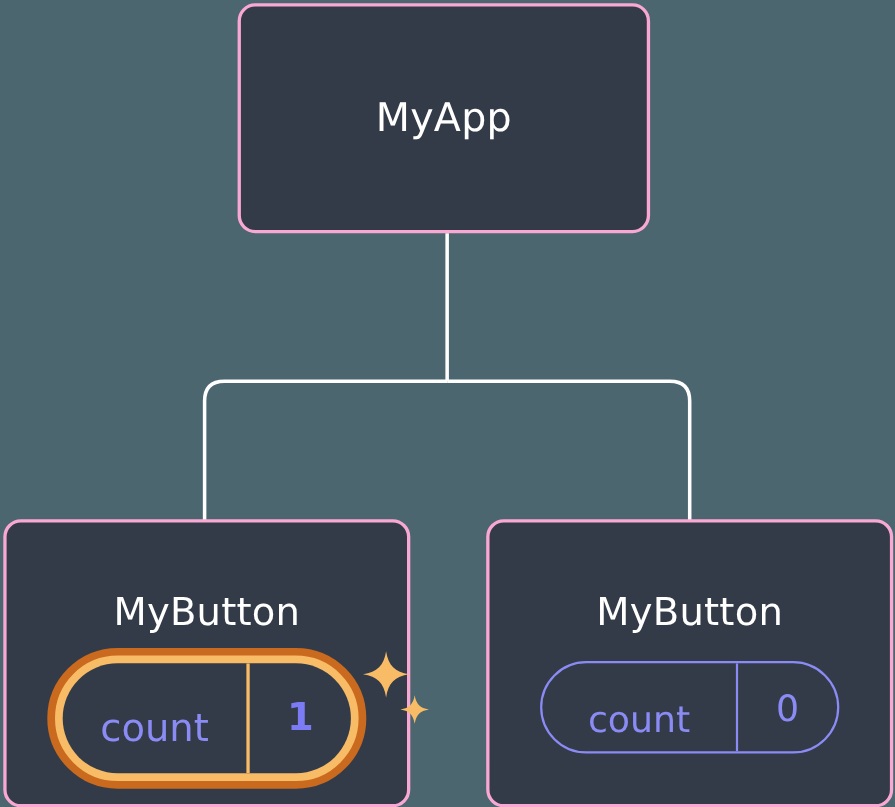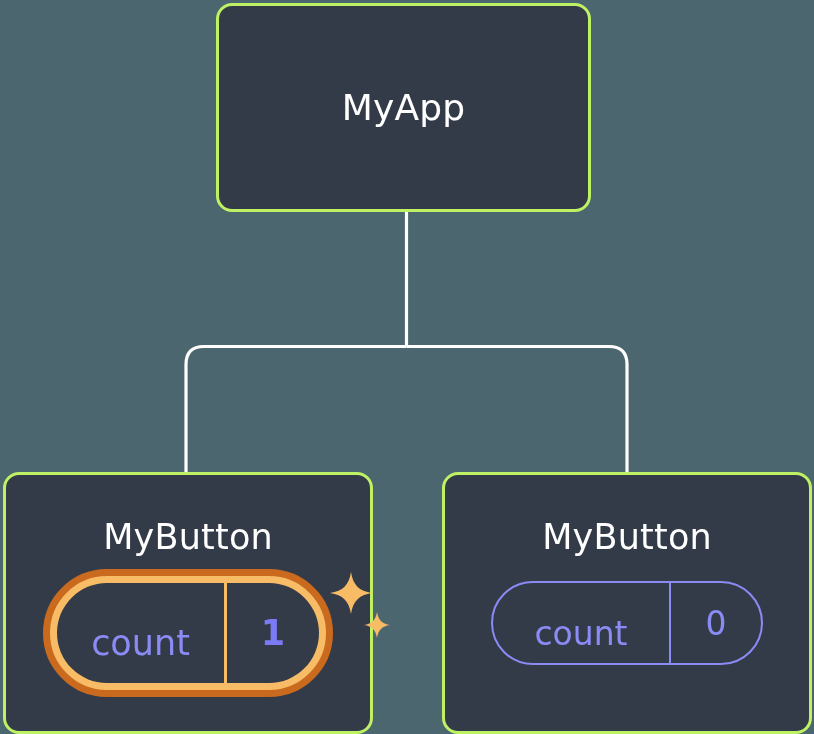--- a/index.html
+++ b/index.html
@@ -29,21 +29,21 @@
     width: 814px;
     height: 734px;
     pointer-events: none;
   }
 
   
   .node {
     position: absolute;
     box-sizing: border-box;
     background: #343b48;
-    border: 3px solid #bef264;
+    border: 3px solid #f9a8d4;
     border-radius: 16px;
     display: flex;
     flex-direction: column;
     align-items: center;
   }
 
   .node-root {
     left: 216px;
     top: 3px;
     width: 375px;
@@ -75,21 +75,21 @@
     line-height: 1;
     white-space: nowrap;
   }
 
   .node-root .node-title {
     font-size: 36px;
   }
 
   .node-child-left .node-title,
   .node-child-right .node-title {
-    margin-top: 45px;
+    margin-top: 65px;
   }
 
   
   .state-pill {
     box-sizing: border-box;
     display: flex;
     align-items: stretch;
     height: 84px;
     border: 2px solid #8b8bf5;
     border-radius: 42px;

